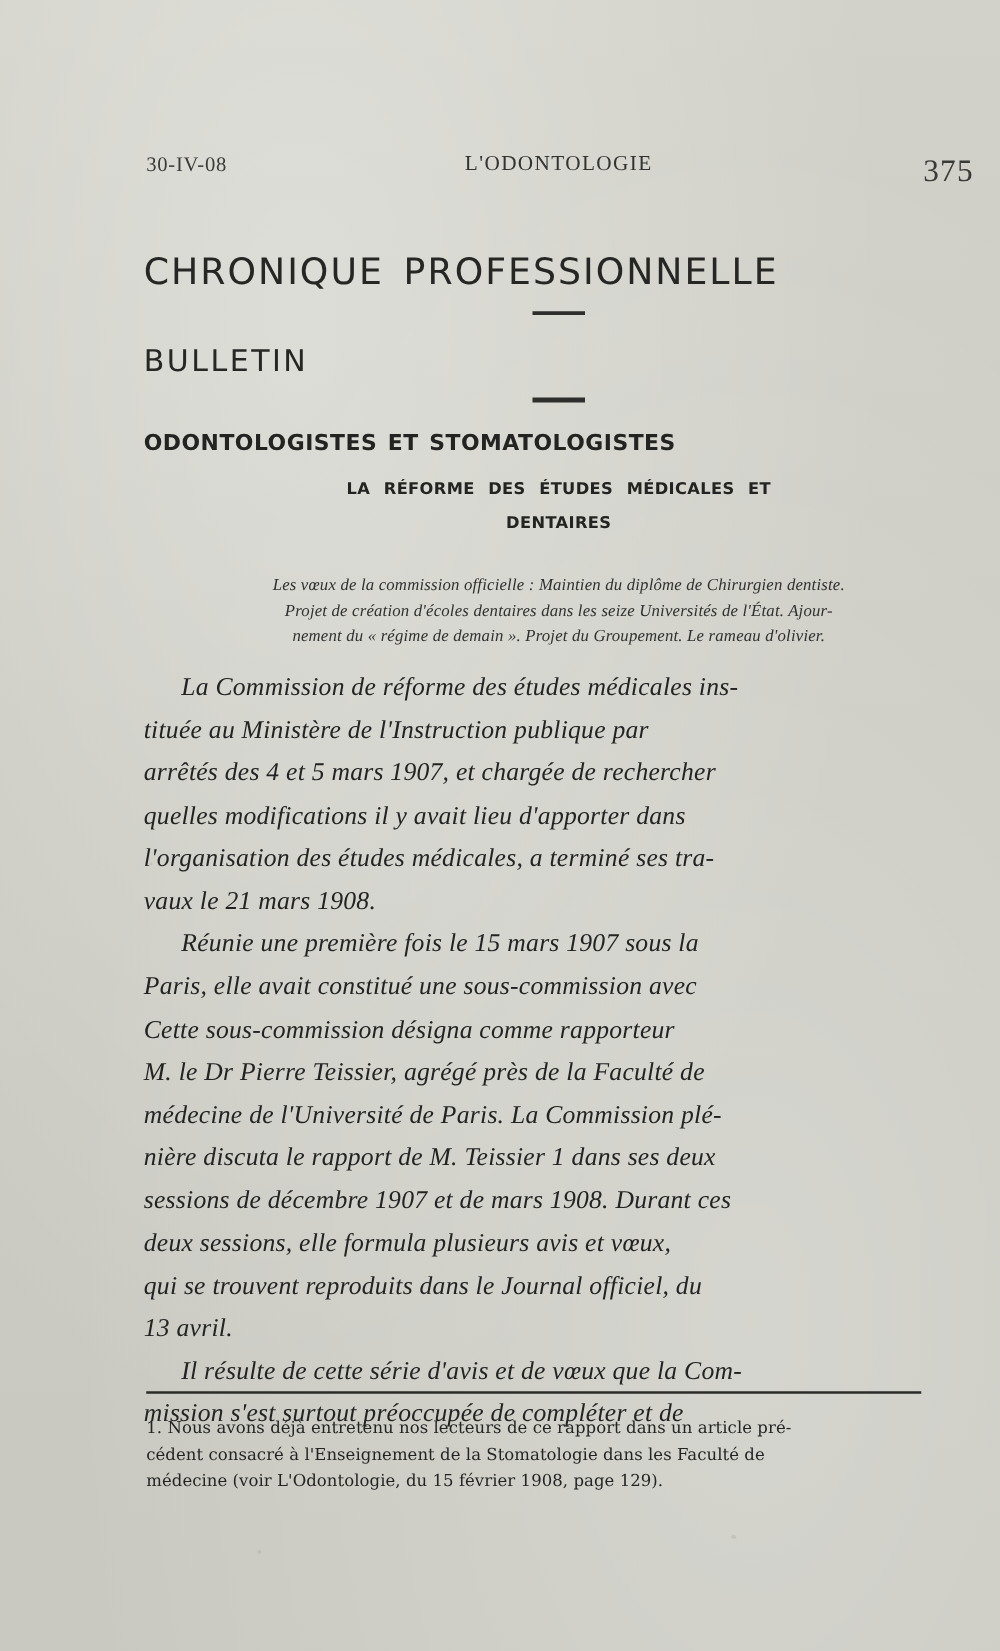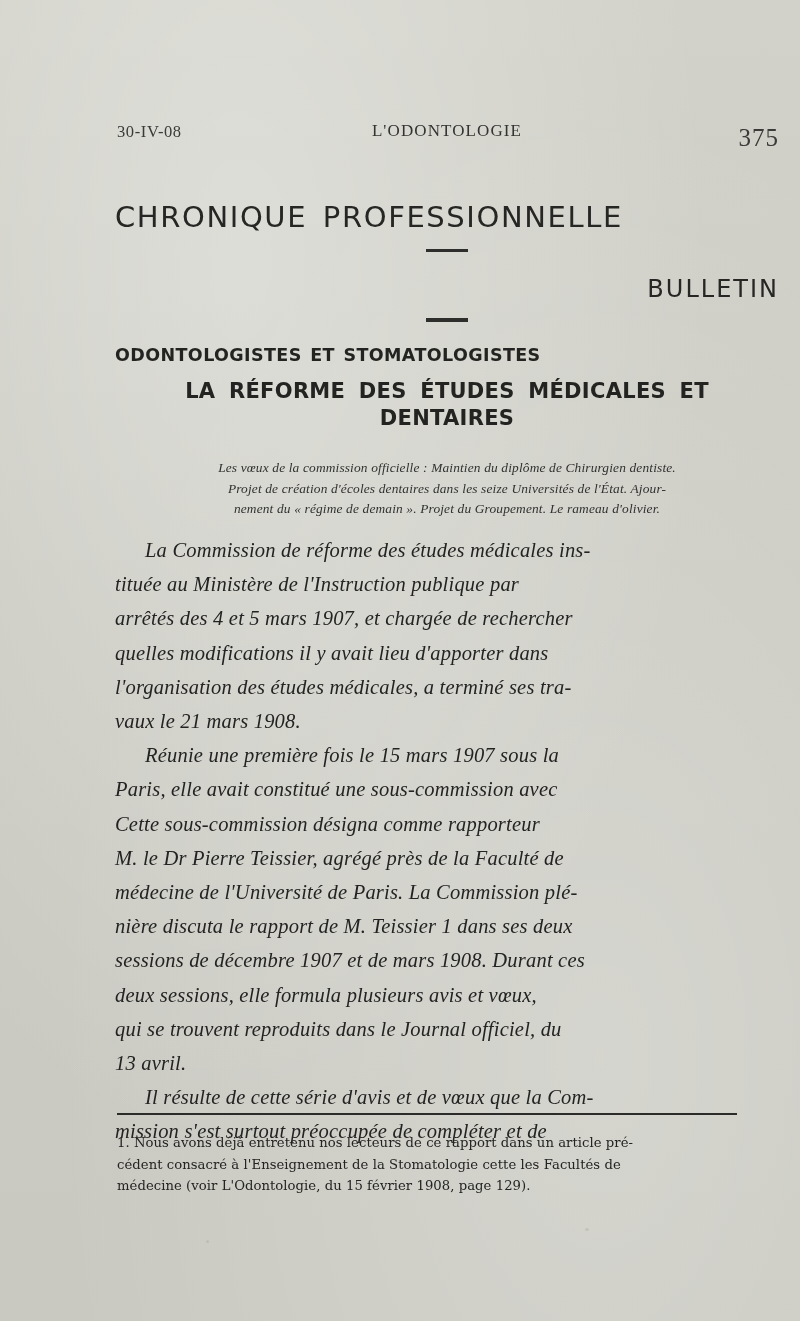--- a/index.html
+++ b/index.html
@@ -88,21 +88,21 @@
     background: #2e2e2c;
   }
   .rule1 { top: 249px; width: 42px; height: 3px; }
   .rule2 { top: 318px; width: 42px; height: 4px; }
 
   .title-bulletin {
     position: absolute;
     top: 275px;
     left: 0;
     width: 664px;
-    text-align: right;
+    text-align: left;
     font-family: "DejaVu Sans", sans-serif;
     font-size: 24px;
     letter-spacing: 2px;
     color: #262624;
   }
   .title-sub1 {
     position: absolute;
     top: 345px;
     left: 0;
     width: 664px;
@@ -115,21 +115,21 @@
     word-spacing: 2px;
   }
   .title-sub2 {
     position: absolute;
     top: 378px;
     left: 0;
     width: 664px;
     text-align: center;
     font-family: "DejaVu Sans", sans-serif;
     font-weight: bold;
-    font-size: 21px;
+    font-size: 13px;
     letter-spacing: 0.3px;
     color: #232321;
     line-height: 27px;
     word-spacing: 6px;
   }
 
   
   .argument {
     position: absolute;
     top: 458px;
@@ -252,21 +252,21 @@
       <div class="para">
         <span class="ln"><span class="indent"></span><span>Il résulte de cette série d'avis et de vœux que la Com-</span></span>
         <span class="ln">mission  s'est  surtout  préoccupée  de  compléter  et  de</span>
       </div>
 
     </div>
 
     <div class="fn-rule"></div>
     <div class="footnote">
       <span class="ln">1. Nous avons déjà entretenu nos lecteurs de ce rapport dans un article pré-</span>
-      <span class="ln">cédent consacré à l'Enseignement de la Stomatologie cette les Facultés de</span>
+      <span class="ln">cédent consacré à l'Enseignement de la Stomatologie dans les Faculté de</span>
       <span class="ln">médecine (voir L'Odontologie, du 15 février 1908, page 129).</span>
     </div>
 
   </div>
 
   <div class="speckle" style="left:206px; top:1240px; width:3px; height:3px;"></div>
   <div class="speckle" style="left:585px; top:1228px; width:4px; height:3px;"></div>
   <div class="speckle" style="left:120px; top:690px; width:2px; height:2px;"></div>
 </div>
 

